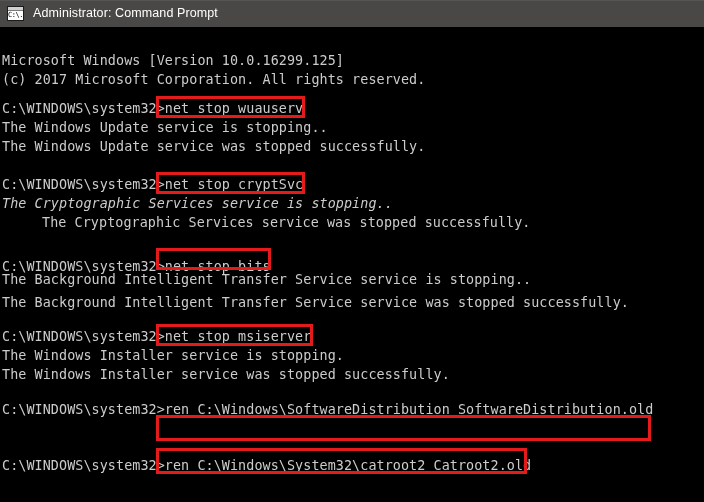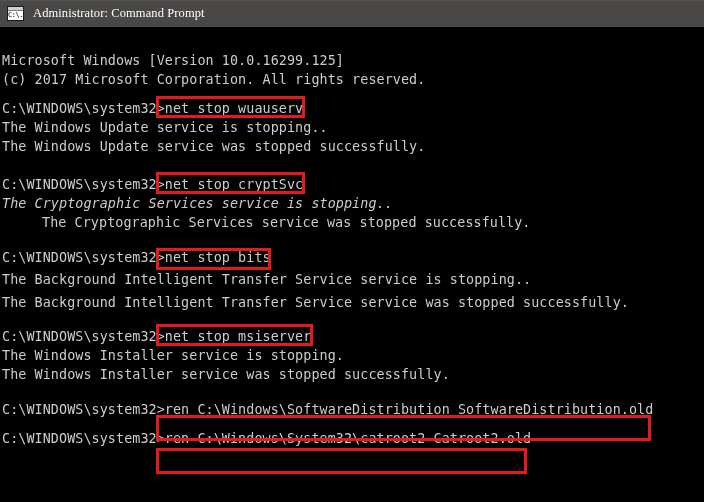--- a/index.html
+++ b/index.html
@@ -71,21 +71,21 @@
     width: 15px; height: 9px;
     font-family: "DejaVu Sans Mono", monospace;
     font-size: 7px;
     line-height: 9px;
     color: #000000;
     text-align: center;
     letter-spacing: -0.5px;
   }
   #titlebar-text {
     color: #ffffff;
-    font-family: Liberation Serif, serif;
+    font-family: Liberation Sans, sans-serif;
     font-size: 12.5px;
     line-height: 27px;
     white-space: nowrap;
     letter-spacing: 0.1px;
   }
 
   
   #console {
     position: absolute;
     left: 0;
@@ -136,28 +136,28 @@
   <div id="console">
 
   <div class="line" style="top: 27px;">Microsoft Windows [Version 10.0.16299.125]</div>
       <div class="line" style="top: 46px;">(c) 2017 Microsoft Corporation. All rights reserved.</div>
       <div class="line" style="top: 75px;">C:\WINDOWS\system32&gt;net stop wuauserv</div>
       <div class="line" style="top: 94px;">The Windows Update service is stopping..</div>
       <div class="line" style="top: 113px;">The Windows Update service was stopped successfully.</div>
       <div class="line" style="top: 151px;">C:\WINDOWS\system32&gt;net stop cryptSvc</div>
       <div class="line" style="top: 170px; font-style: italic;">The Cryptographic Services service is stopping..</div>
       <div class="line" style="top: 189px; margin-left: 40px;">The Cryptographic Services service was stopped successfully.</div>
-      <div class="line" style="top: 224px; text-align: right;">C:\WINDOWS\system32&gt;net stop bits</div>
+      <div class="line" style="top: 233px; text-align: right;">C:\WINDOWS\system32&gt;net stop bits</div>
       <div class="line" style="top: 246px;">The Background Intelligent Transfer Service service is stopping..</div>
       <div class="line" style="top: 269px;">The Background Intelligent Transfer Service service was stopped successfully.</div>
       <div class="line" style="top: 303px;">C:\WINDOWS\system32&gt;net stop msiserver</div>
       <div class="line" style="top: 322px;">The Windows Installer service is stopping.</div>
       <div class="line" style="top: 341px;">The Windows Installer service was stopped successfully.</div>
       <div class="line" style="top: 376px;">C:\WINDOWS\system32&gt;ren C:\Windows\SoftwareDistribution SoftwareDistribution.old</div>
-      <div class="line" style="top: 405px; text-align: right;">C:\WINDOWS\system32&gt;ren C:\Windows\System32\catroot2 Catroot2.old</div>
+      <div class="line" style="top: 432px; text-align: right;">C:\WINDOWS\system32&gt;ren C:\Windows\System32\catroot2 Catroot2.old</div>
       <div class="redbox" title="net stop wuauserv" style="left: 156px; top: 69px; width: 149px; height: 22px; border-color: rgb(228, 27, 27);"></div>
       <div class="redbox" title="net stop cryptSvc" style="left: 156px; top: 145px; width: 149px; height: 22px; border-color: rgb(228, 27, 27);"></div>
       <div class="redbox" title="net stop bits" style="left: 156px; top: 221px; width: 115px; height: 22px; border-color: rgb(228, 27, 27);"></div>
       <div class="redbox" title="net stop msiserver" style="left: 156px; top: 297px; width: 157px; height: 22px; border-color: rgb(228, 27, 27);"></div>
       <div class="redbox" title="ren C:\Windows\SoftwareDistribution SoftwareDistribution.old" style="left: 156px; top: 388px; width: 495px; height: 26px; border-color: rgb(228, 27, 27);"></div>
       <div class="redbox" title="ren C:\Windows\System32\catroot2 Catroot2.old" style="left: 156px; top: 421px; width: 371px; height: 26px; border-color: rgb(228, 27, 27);"></div>
     </div>
 
 </div>
 

